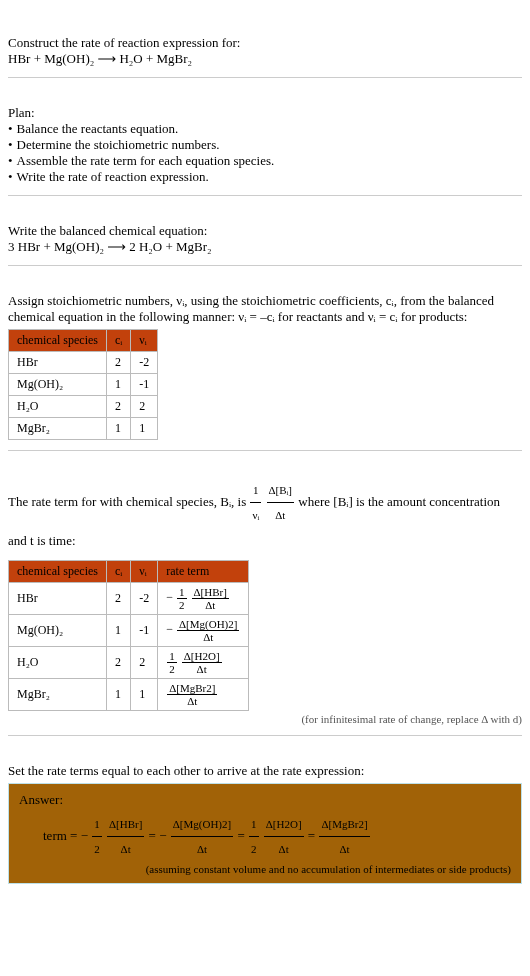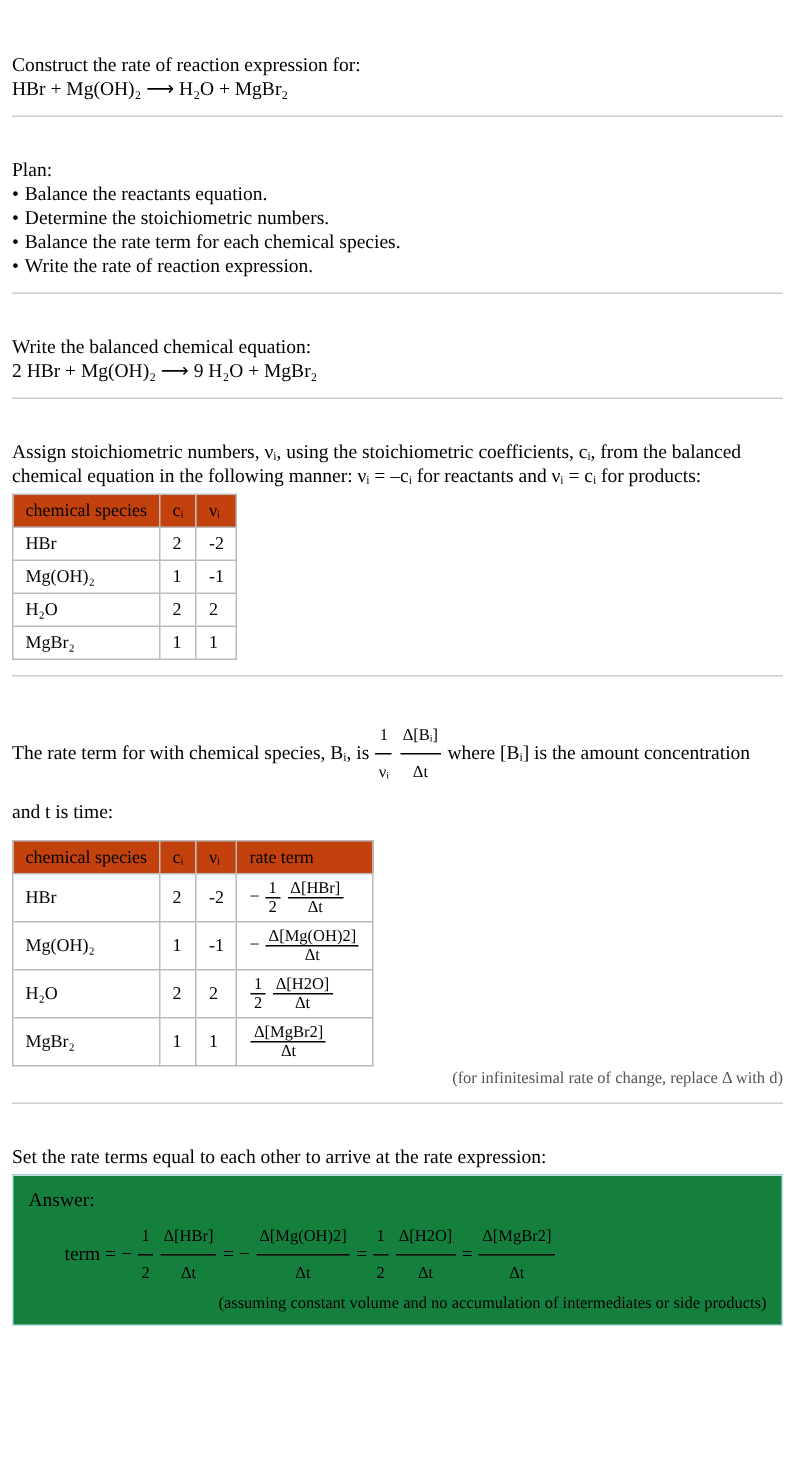--- a/index.html
+++ b/index.html
@@ -36,21 +36,21 @@
     display: inline-block;
     vertical-align: middle;
     text-align: center;
     font-size: 11px;
     margin: 0 1px;
   }
   .frac .num { display: block; border-bottom: 1px solid #000; padding: 0 2px; }
   .frac .den { display: block; padding: 0 2px; }
   .small-note { font-size: 11px; color: #555; margin-top: 2px; text-align: right; }
   .answer-box {
-    background: #15803d;
+    background: #a16207;
     border: 1px solid #bde0e8;
     padding: 8px 10px;
     margin-top: 4px;
   }
   .answer-box .label { margin-bottom: 4px; }
   .indent { padding-left: 24px; }
   .eq-line { line-height: 2.2; }
 </style>
 </head>
 <body>
@@ -65,31 +65,31 @@
   <div class="plan-item">
       <span class="bullet">•</span>
       <span>Balance the reactants equation.</span>
     </div>
   <div class="plan-item">
       <span class="bullet">•</span>
       <span>Determine the stoichiometric numbers.</span>
     </div>
   <div class="plan-item">
       <span class="bullet">•</span>
-      <span>Balance the rate term for each chemical species.</span>
+      <span>Assemble the rate term for each equation species.</span>
     </div>
   <div class="plan-item">
       <span class="bullet">•</span>
       <span>Write the rate of reaction expression.</span>
     </div>
 </div>
 
 <div class="section">
   <div>Write the balanced chemical equation:</div>
-  <div>2 HBr + Mg(OH)₂ ⟶ 9 H₂O + MgBr₂</div>
+  <div>3 HBr + Mg(OH)₂ ⟶ 2 H₂O + MgBr₂</div>
 </div>
 
 <div class="section">
   <div>Assign stoichiometric numbers, νᵢ, using the stoichiometric coefficients, cᵢ, from the balanced chemical equation in the following manner: νᵢ = –cᵢ for reactants and νᵢ = cᵢ for products:</div>
   <table>
     <tbody>
         <tr>
       <th>chemical species</th>
       <th>cᵢ</th>
       <th>νᵢ</th>

